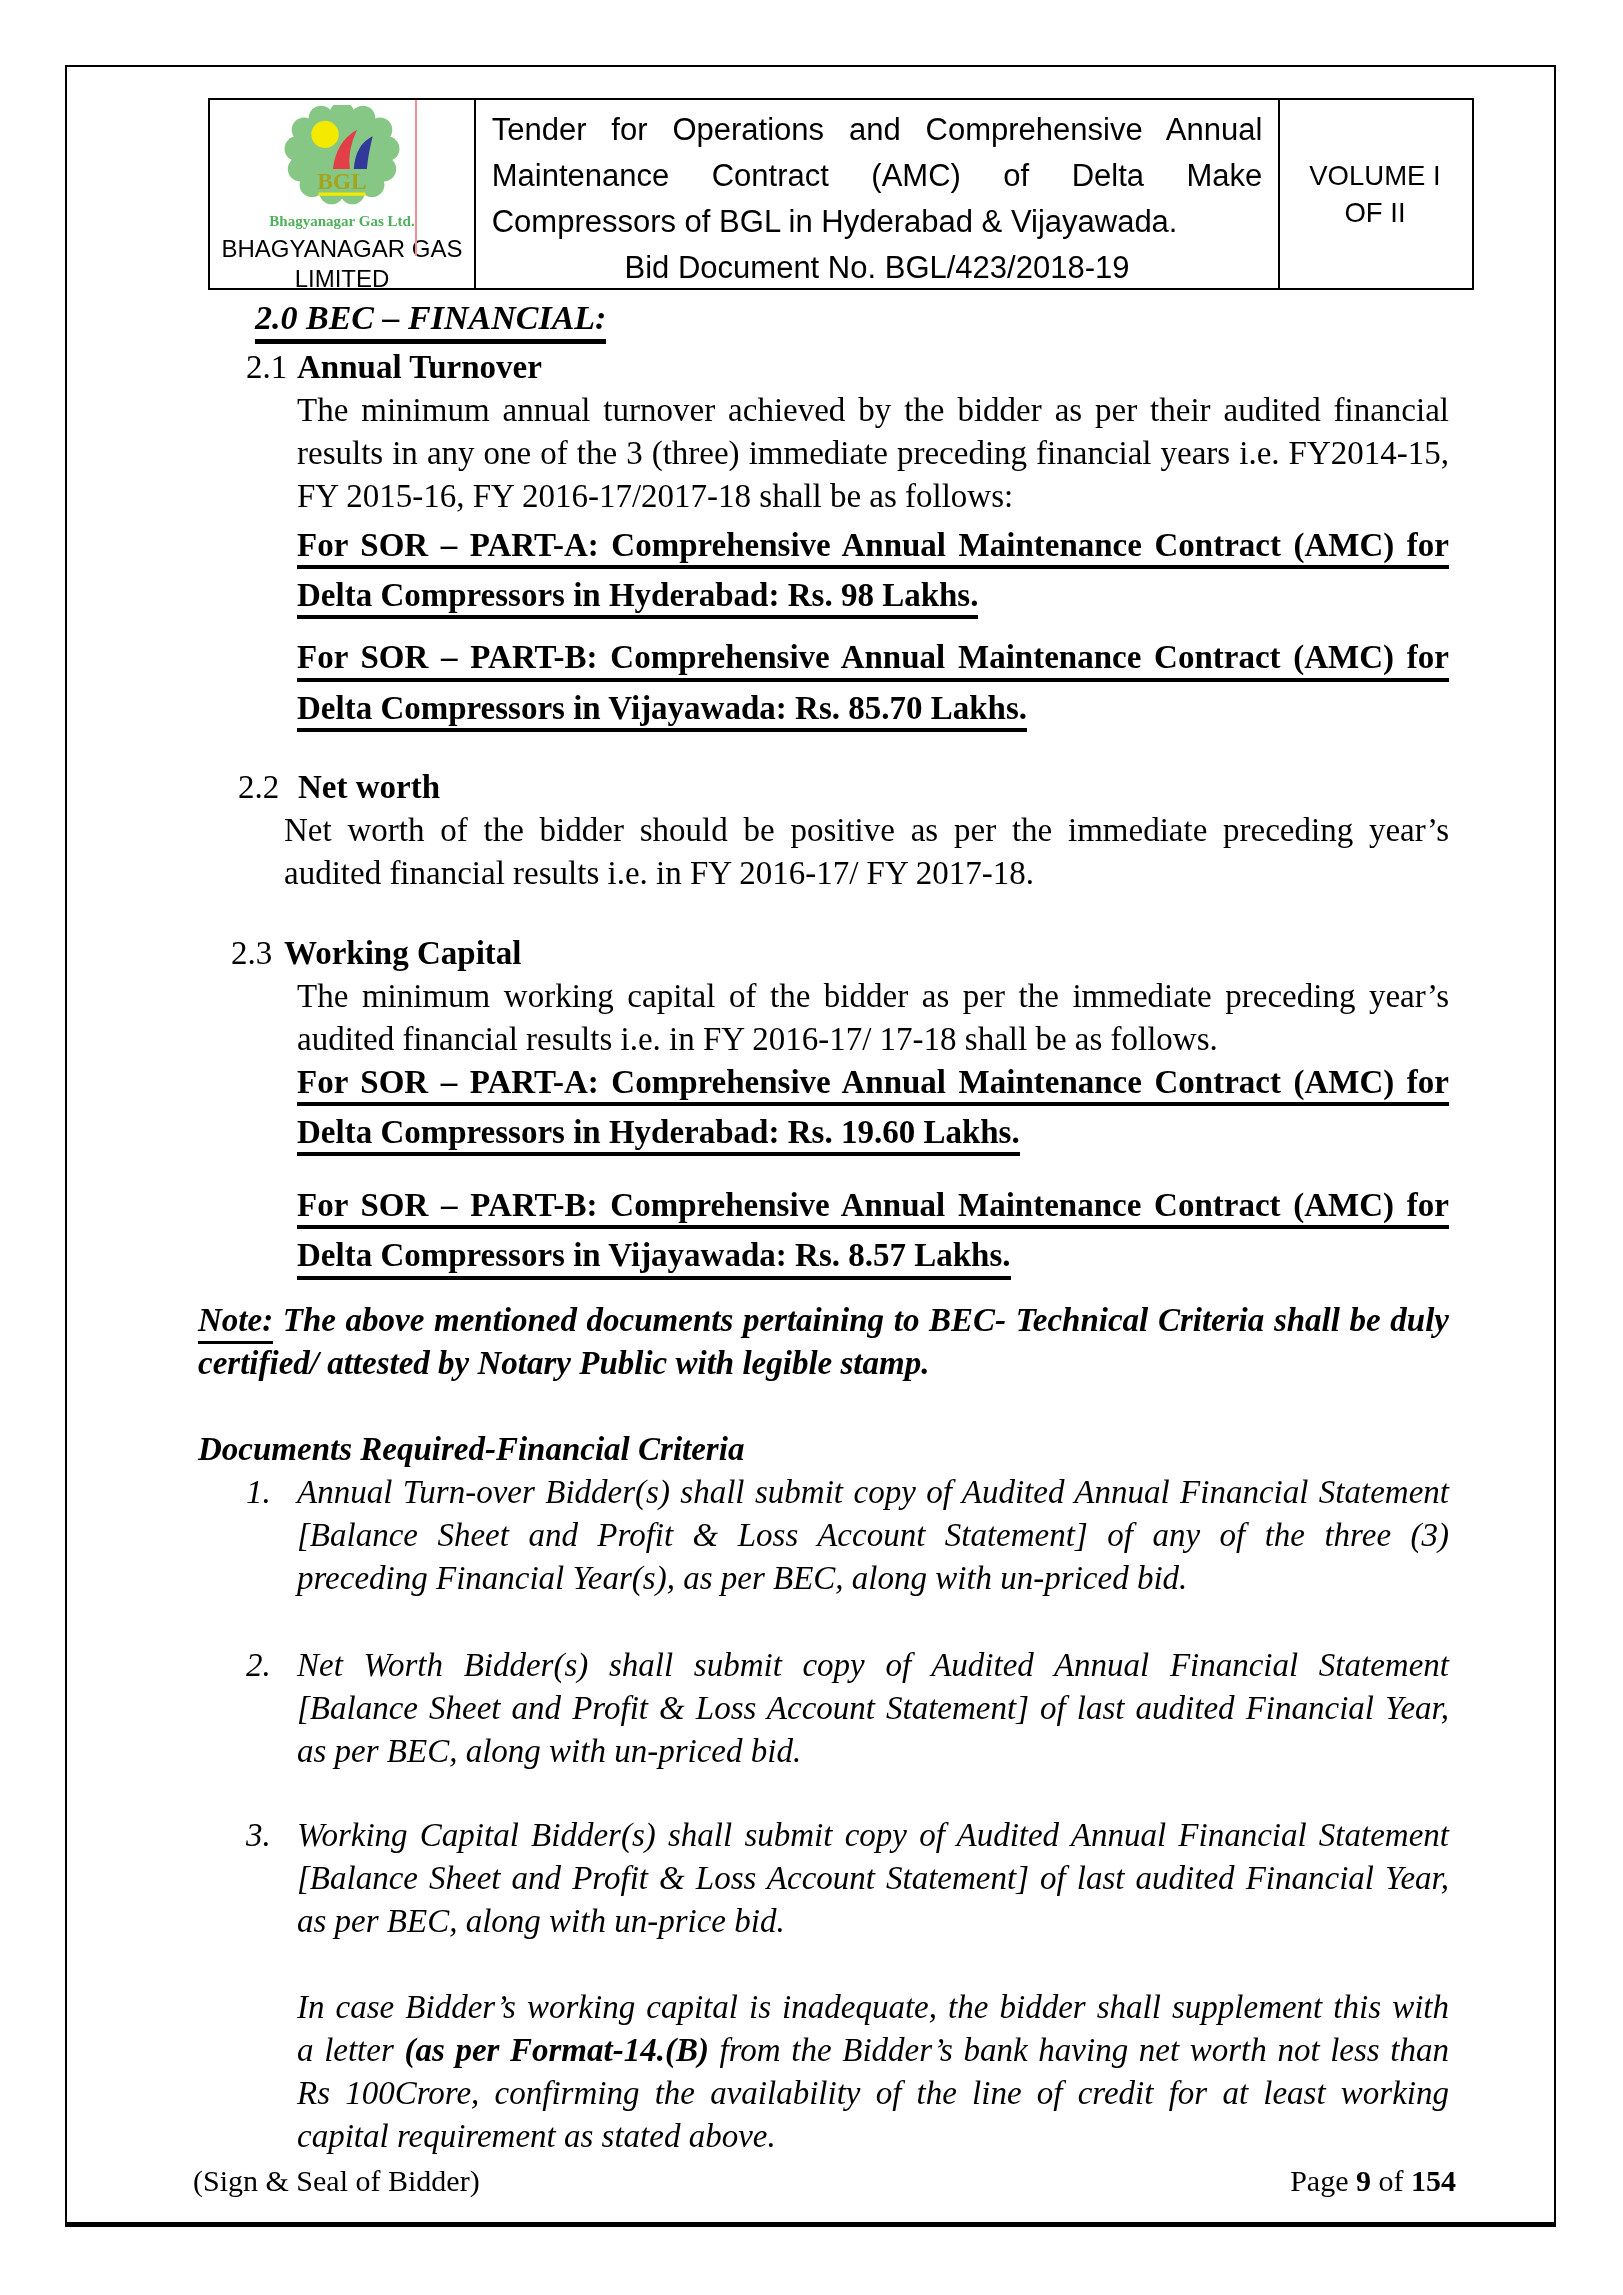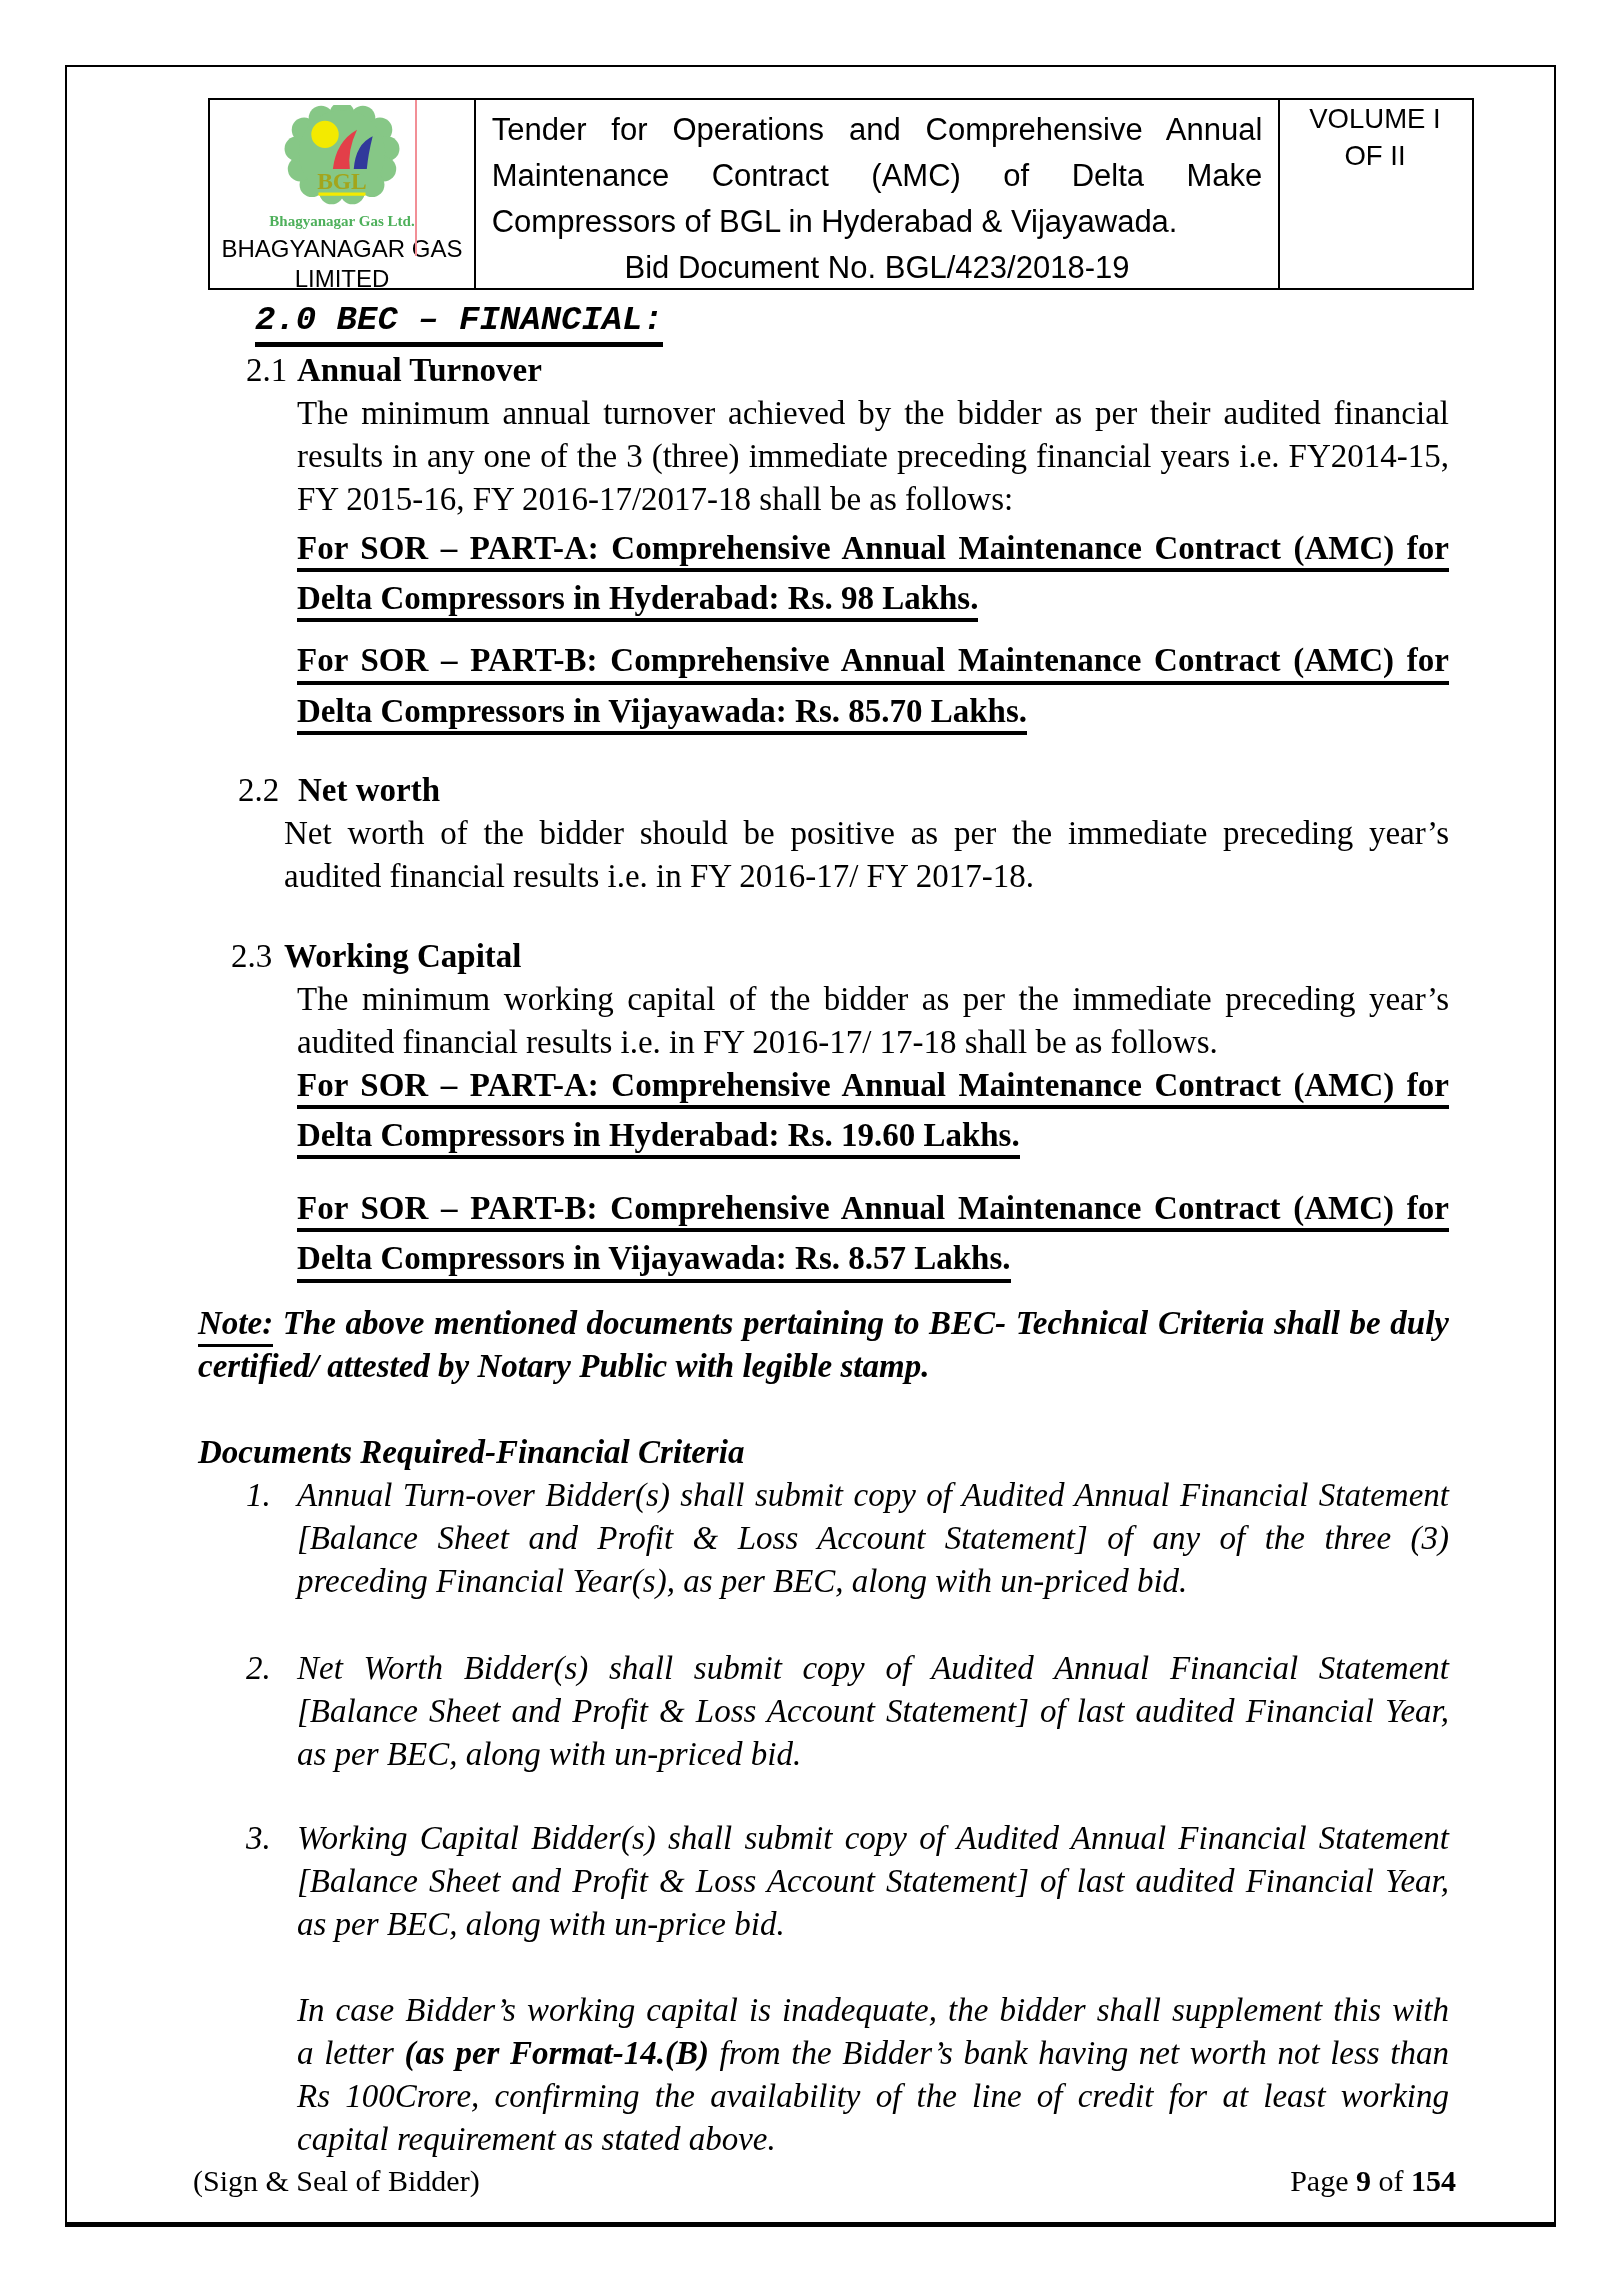--- a/index.html
+++ b/index.html
@@ -14,33 +14,33 @@
   }
   
   .htable {
     position:absolute; left:208px; top:98px; width:1262px; height:188px;
     border:2.6px solid #000; display:flex; box-sizing:content-box; background:#fff;
   }
   .hcell { box-sizing:border-box; position:relative; }
   .cell-logo  { width:266px; border-right:2.6px solid #000; text-align:center; padding-top:5.2px; }
   .cell-title { width:804px; border-right:2.6px solid #000; padding:6.5px 15.7px 0 15.7px;
                 font-family:"Liberation Sans","DejaVu Sans",sans-serif; font-size:31px; line-height:46px; }
-  .cell-vol   { width:190px; display:flex; flex-direction:column; justify-content:flex-start; align-items:center;
+  .cell-vol   { width:190px; display:flex; flex-direction:column; justify-content:center; align-items:center;
                 font-family:"Liberation Sans","DejaVu Sans",sans-serif; font-size:27.5px; line-height:37px; }
   .redline { position:absolute; left:205px; top:0; width:2px; height:156px; background:#f28f96; }
   .company { font-family:"Liberation Sans","DejaVu Sans",sans-serif; font-size:24px; line-height:29.4px; margin-top:1.3px; }
   .tjust { text-align:justify; text-align-last:justify; }
   .tcent { text-align:center; }
   
   .content { position:absolute; left:198px; top:287px; width:1251px; }
   .line { display:block; }
   .just { text-align:justify; text-align-last:justify; }
   .b { font-weight:700;text-align:right; }
   .h20 { margin-top:9.2px; margin-left:57px; font-weight:700; font-style:italic; font-size:34px; }
-  .h20 .hu { border-bottom:5.2px solid #000; padding-bottom:3.3px;font-family:Liberation Mono, monospace; }
+  .h20 .hu { border-bottom:5.2px solid #000; padding-bottom:3.3px; }
   .sec { }
   .secnum { display:inline-block; }
   .sec .b { }
   .para { margin-left:99px; }
   .para22 { margin-left:86px; }
   .ublock { margin-left:99px; font-weight:700; }
   .ublock .line { margin-bottom:7.2px; }
   .uspan { border-bottom:4.6px solid #000; padding-bottom:2.6px;margin-top:15px; }
   .noteblk { font-weight:700; font-style:italic; }
   .notelabel { border-bottom:3.9px solid #000; padding-bottom:3px; }

